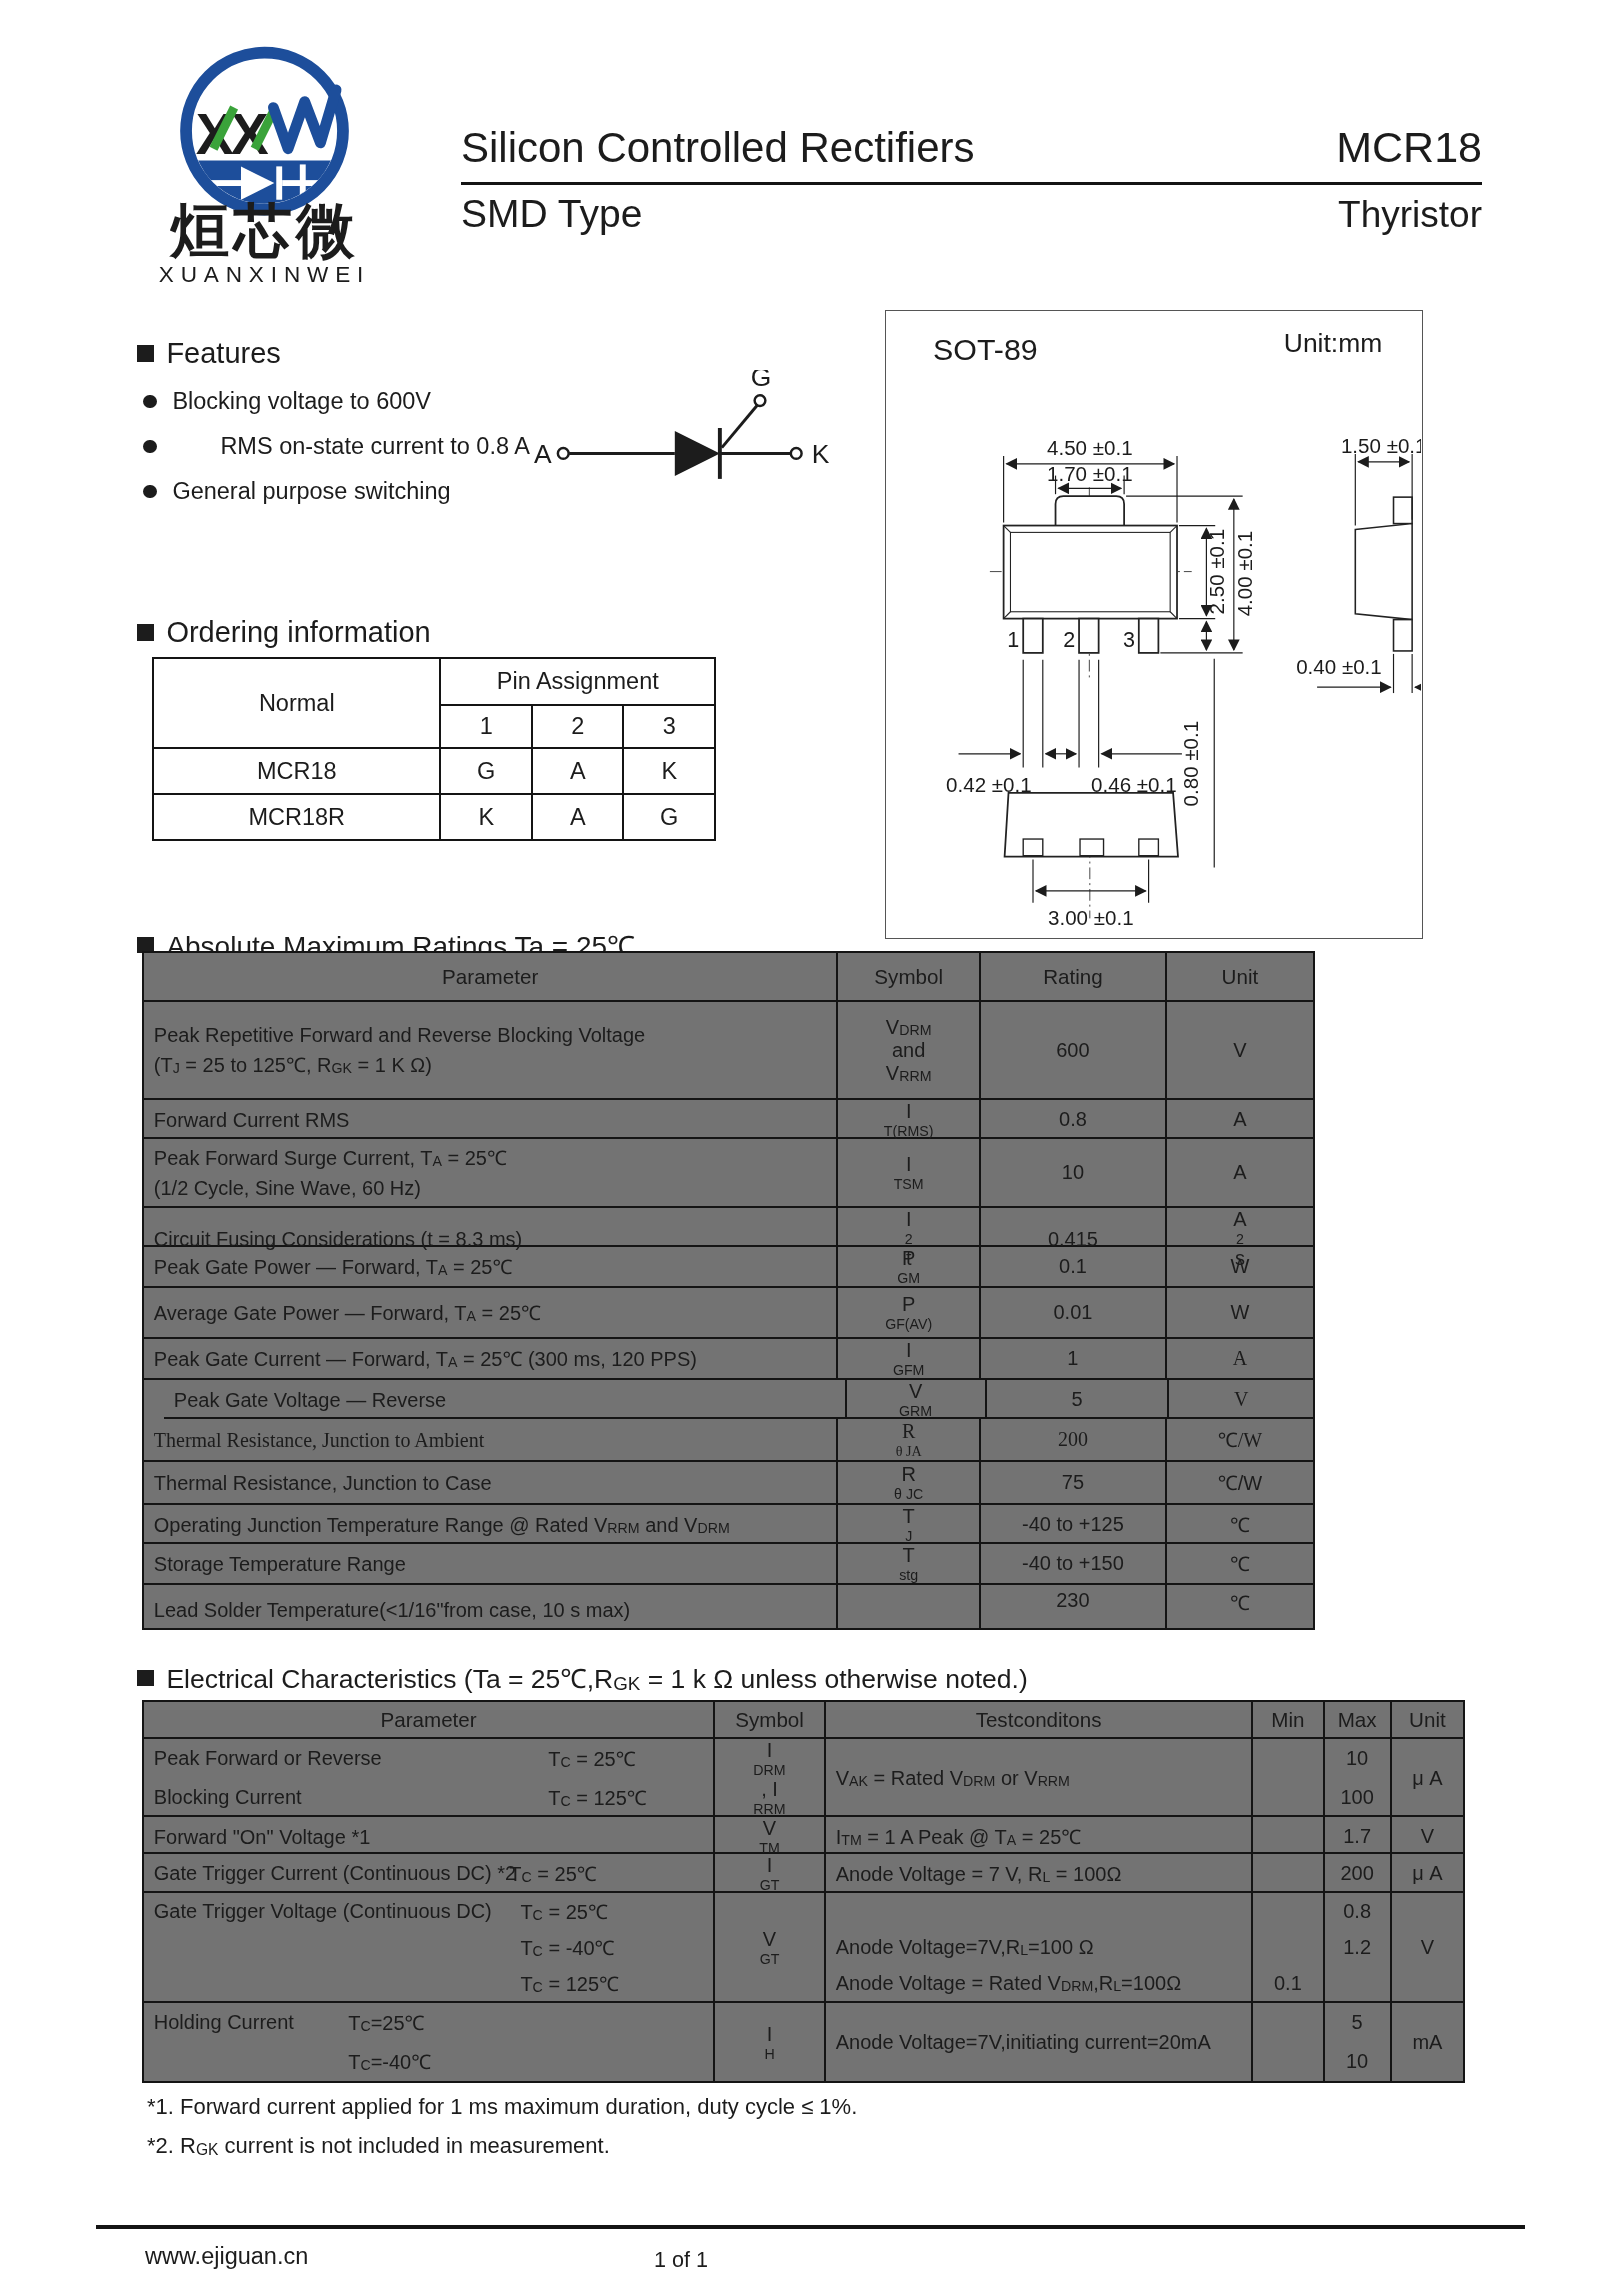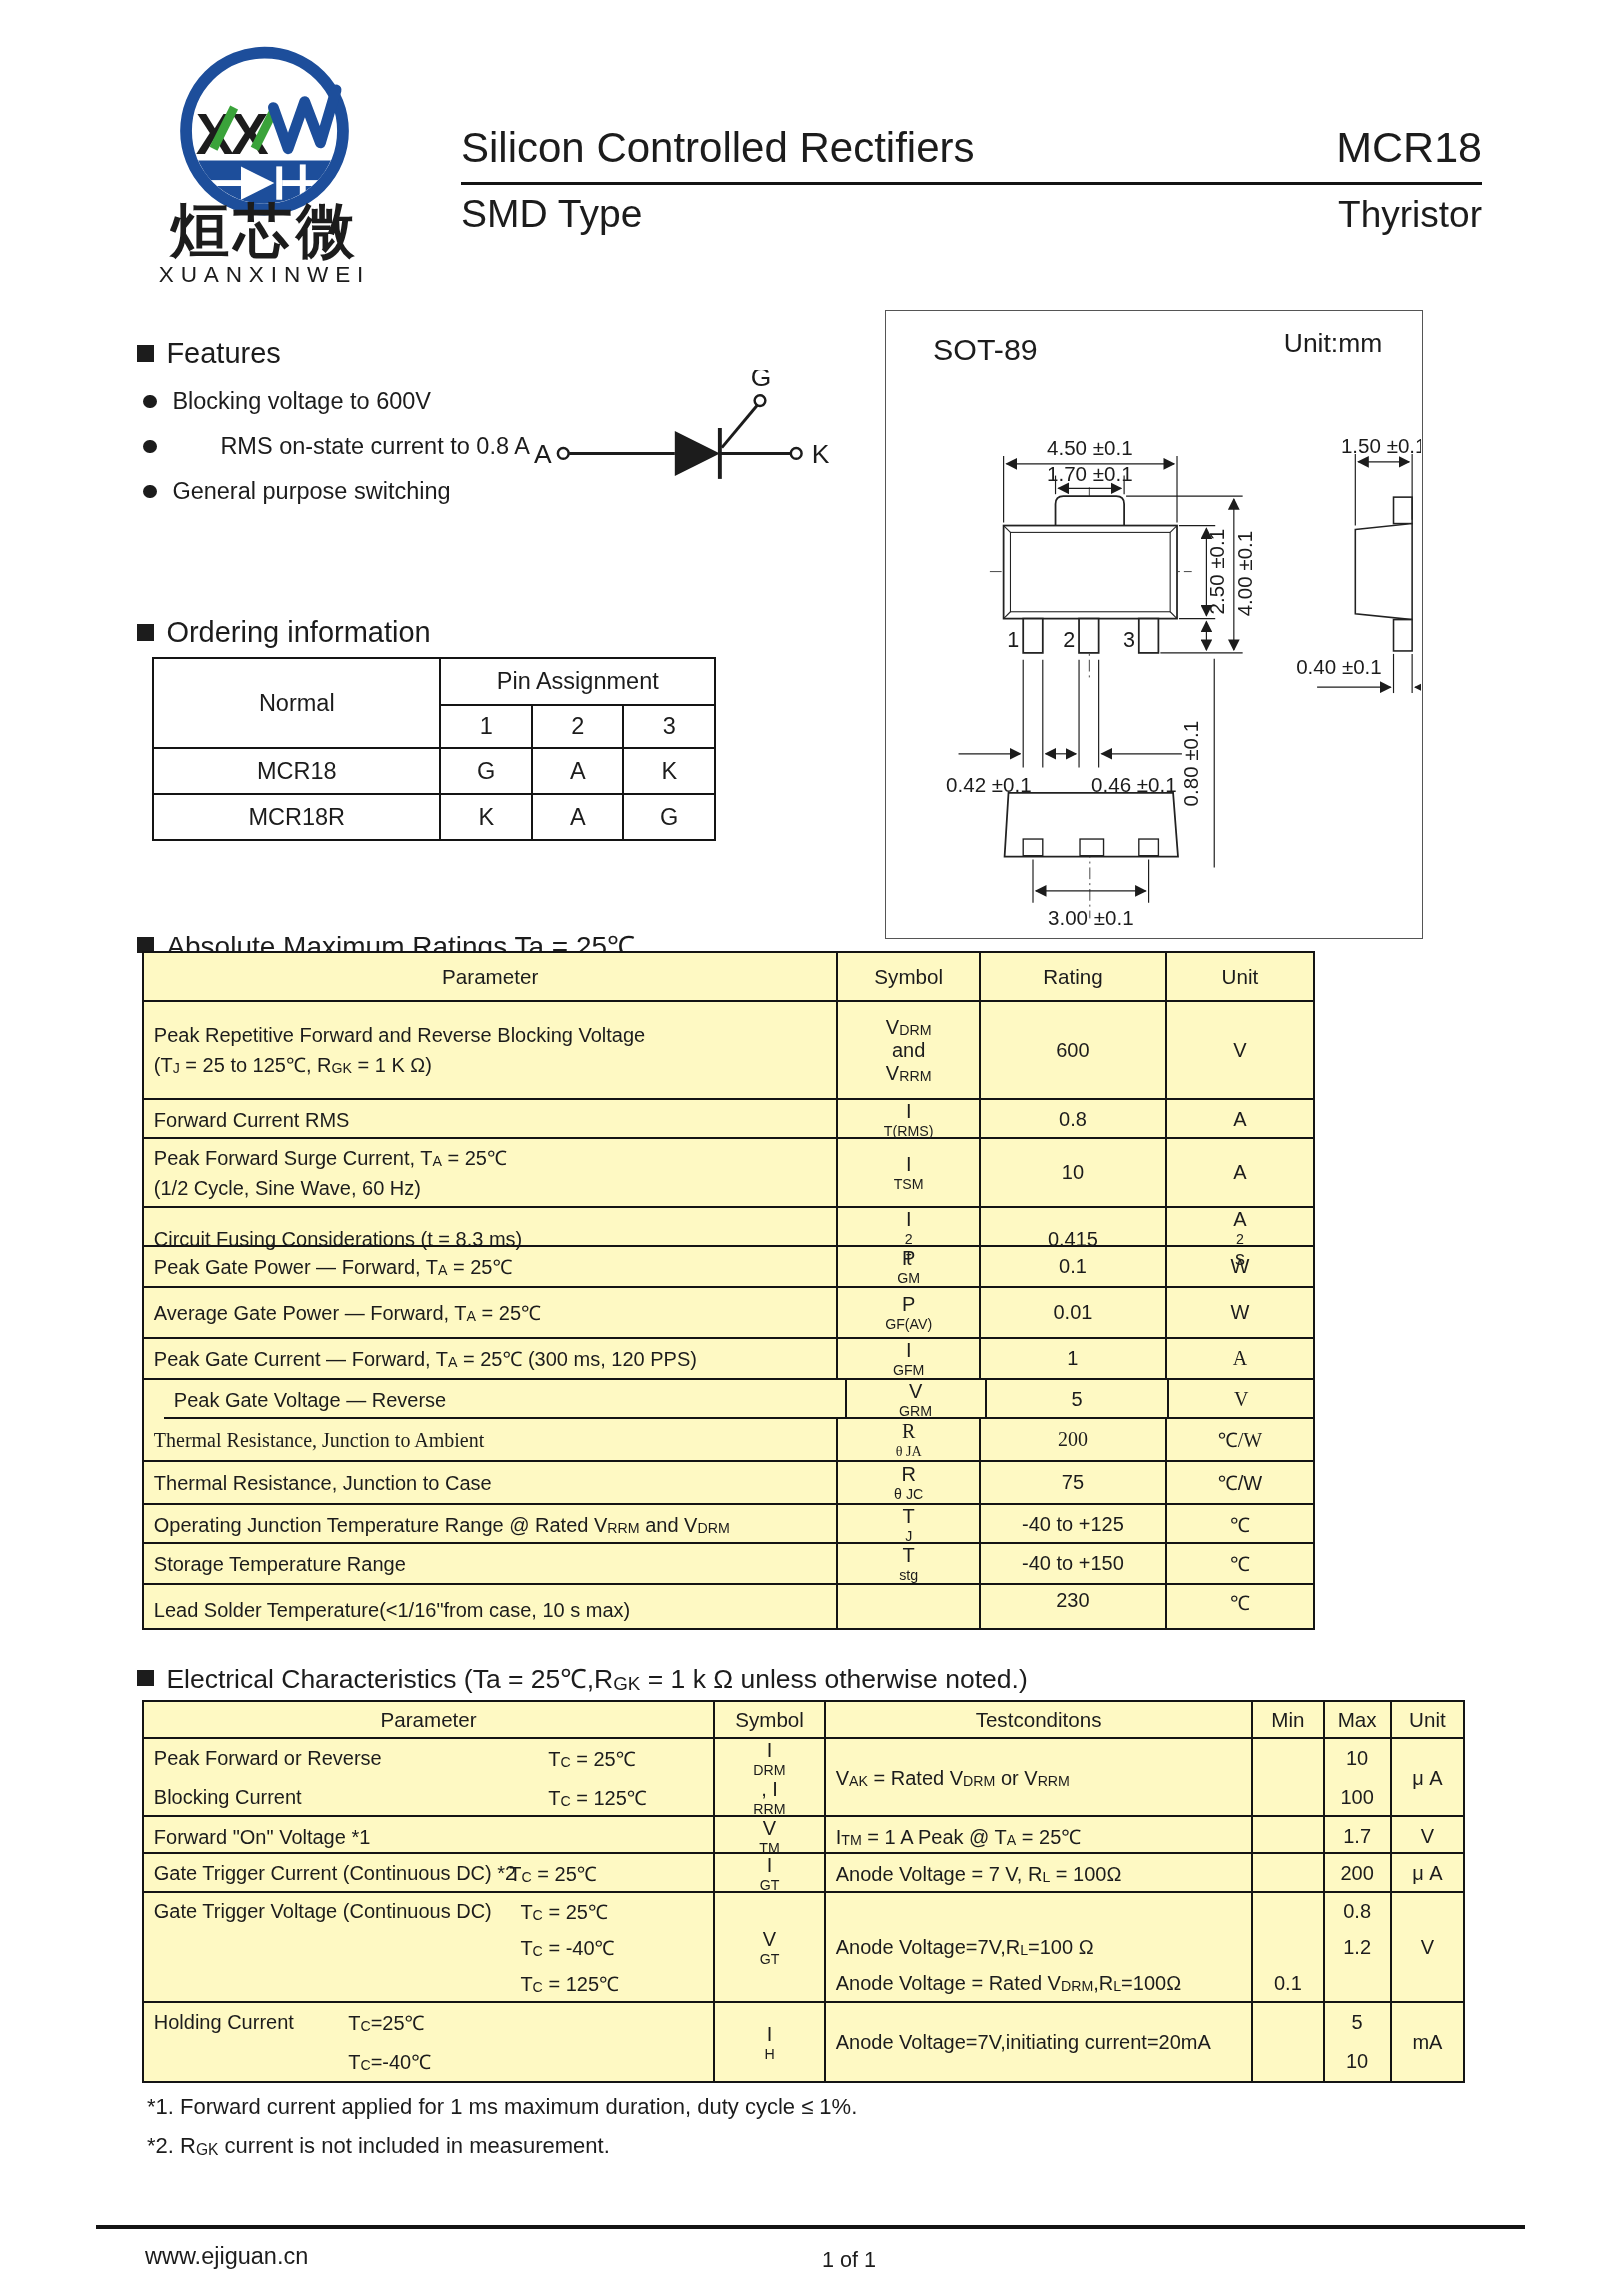--- a/index.html
+++ b/index.html
@@ -19,21 +19,21 @@
   .t2l{font-size:39px;} .t2r{font-size:37px;}
   
   .feat{position:absolute;display:flex;align-items:center;font-size:23.5px;}
   .dot{display:inline-block;width:13.7px;height:13.7px;border-radius:50%;background:#1c1c1c;margin-right:15.7px;flex:0 0 auto;}
   
   .pkgbox{left:885px;top:310px;width:538px;height:629px;position:absolute;border:1.5px solid #555;box-sizing:border-box;}
   
   table.ord{border-collapse:collapse;table-layout:fixed;width:564px;}
   table.ord td{border:2.5px solid #141414;text-align:center;font-size:23.5px;padding:0;}
   
-  .gtbl{position:absolute;border:2.9px solid #141414;box-sizing:border-box;background:#fef9c3;}
+  .gtbl{position:absolute;border:2.9px solid #141414;box-sizing:border-box;background:#737373;}
   .grow{display:grid;border-bottom:2.5px solid #141414;box-sizing:border-box;}
   .grow:last-child{border-bottom:none;}
   .gcell{border-right:2.5px solid #141414;box-sizing:border-box;display:flex;
          flex-direction:column;justify-content:center;position:relative;font-size:20px;}
   .gcell:last-child{border-right:none;}
   .cc{align-items:center;}
   .param{padding-left:9.8px;padding-right:3.9px;align-items:flex-start;}
   .hcell{align-items:center;font-size:20.6px;}
   .ln{flex:1;display:flex;align-items:center;position:relative;width:100%;}
   .lnc{justify-content:center;}
@@ -501,16 +501,16 @@
       </div>
       <div class="gcell cc">mA</div>
     </div>
   </div>
 
   <div class="note" style="left:147px;top:2094px;">*1. Forward current applied for 1 ms maximum duration, duty cycle ≤ 1%.</div>
   <div class="note" style="left:147px;top:2133px;">*2. R<sub>GK</sub> current is not included in measurement.</div>
 
   <div class="fline" style="left:96px;top:2225px;width:1429px;height:3.9px;"></div>
   <div class="ftext" style="left:145px;top:2243px;">www.ejiguan.cn</div>
-  <div class="ftext" style="left:680px;top:2247px;width:196px;text-align:right;font-size:21.6px;">1 of 1</div>
+  <div class="ftext" style="left:654px;top:2247px;width:196px;text-align:left;font-size:21.6px;">1 of 1</div>
 
 </div>
 
 
 </body></html>

